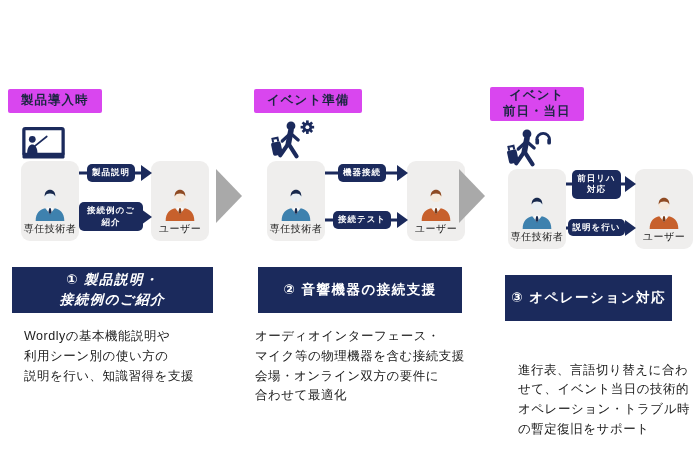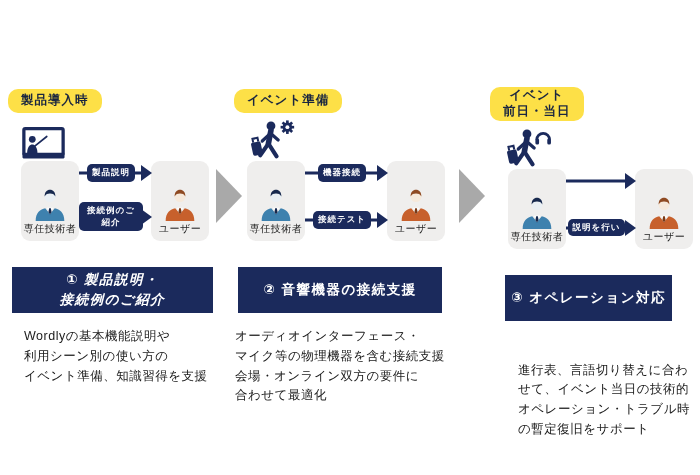--- a/index.html
+++ b/index.html
@@ -2,26 +2,26 @@
 <html><head>
 <meta charset="utf-8">
 <style>
   * { margin:0; padding:0; box-sizing:border-box; }
   html,body { background:#ffffff; }
   body { font-family:"Liberation Sans","DejaVu Sans",sans-serif; }
   .canvas { position:relative; width:700px; height:475px; background:#ffffff; overflow:hidden; }
 
   .column { position:absolute; top:85px; }
   .col-1 { left:8px;   width:210px; }
-  .col-2 { left:234px; width:220px; }
+  .col-2 { left:254px; width:220px; }
   .col-3 { left:490px; width:212px; top:85px; }
 
   .phase-badge {
     display:inline-flex; align-items:center; justify-content:center;
-    background:#fde047; color:#1a2640; border-radius:10px;
+    background:#d946ef; color:#1a2640; border-radius:2px;
     font-size:12.5px; font-weight:bold; letter-spacing:1px;
     padding:0 13px; height:24px; margin-top:4px;
     white-space:pre-line; text-align:center; line-height:1.25;
   }
   .col-3 .phase-badge { height:34px; margin-top:-5px; }
 
   .icon-row { height:43px; margin:5px 0 0 14px; display:flex; align-items:flex-end; }
   .icon-row svg { display:block; }
 
   .flow { display:flex; align-items:stretch; margin-top:0; height:80px; }
@@ -121,21 +121,21 @@
           <path d="M20.4,22.8 L24,29.8 L27.6,22.8 Z" fill="#ffffff"></path>
           <path d="M23,23.2 L25,23.2 L25.8,27.6 L24,30.4 L22.2,27.6 Z" fill="#7a3a17"></path>
         </svg>
         <span class="person-label">ユーザー</span>
       </div>
     </div>
     <div class="banner">① 製品説明・
 接続例のご紹介</div>
     <div class="description">Wordlyの基本機能説明や
 利用シーン別の使い方の
-イベント準備、知識習得を支援</div>
+説明を行い、知識習得を支援</div>
   </div>
 
   <div class="column col-2">
     <span class="phase-badge">イベント準備</span>
     <div class="icon-row">
       <svg width="48" height="41" viewBox="0 0 46 40">
         <circle cx="22" cy="5.8" r="4.3" fill="#1b2a5c"></circle>
         <path d="M22,10 L19.5,23" stroke="#1b2a5c" stroke-width="5.5" stroke-linecap="round"></path>
         <path d="M21.5,13 L13.5,20.5" stroke="#1b2a5c" stroke-width="3.2" stroke-linecap="round"></path>
         <path d="M21.5,13 L29,19.5" stroke="#1b2a5c" stroke-width="3.2" stroke-linecap="round"></path>
@@ -220,20 +220,22 @@
           <circle cx="24" cy="10" r="6.2" fill="#e9eff4"></circle>
           <path d="M17.8,9.8 C17.8,4.3 20.5,1.9 24,1.9 C27.5,1.9 30.2,4.3 30.2,9.8 C28.5,7 27,6.3 24,6.3 C21,6.3 19.5,7 17.8,9.8 Z" fill="#17294e"></path>
           <path d="M7.5,38 C7.5,28 13,24.5 18.5,23.2 L24,30 L29.5,23.2 C35,24.5 40.5,28 40.5,38 Z" fill="#3e81ae"></path>
           <path d="M20.4,22.8 L24,29.8 L27.6,22.8 Z" fill="#ffffff"></path>
           <path d="M23,23.2 L25,23.2 L25.8,27.6 L24,30.4 L22.2,27.6 Z" fill="#17294e"></path>
         </svg>
         <span class="person-label">専任技術者</span>
       </div>
       <div class="arrows">
         <div class="arrow">
+          <span class="arrow-pill">前日リハ
+対応</span>
           <span class="arrow-head"></span>
         </div>
         <div class="arrow">
           <span class="arrow-pill">説明を行い</span>
           <span class="arrow-head"></span>
         </div>
       </div>
       <div class="person-card right">
         <svg viewBox="0 0 48 38">
           <circle cx="24" cy="10" r="6.2" fill="#f6e9db"></circle>

